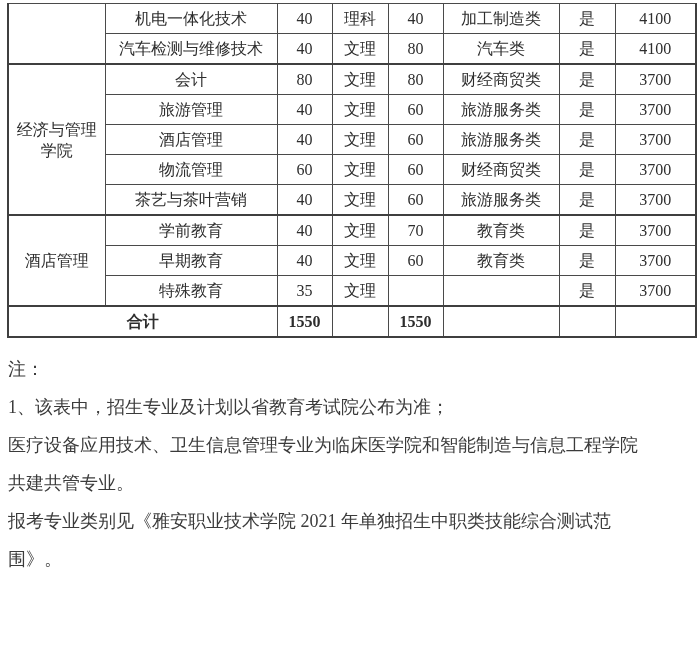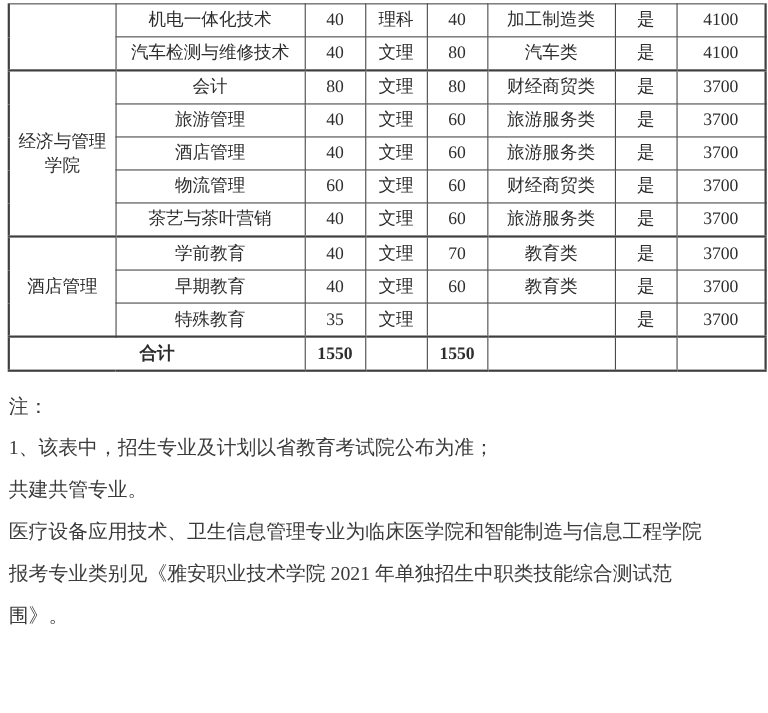--- a/index.html
+++ b/index.html
@@ -182,17 +182,17 @@
       <td></td>
       <td></td>
       <td></td>
     </tr>
   </tbody>
 </table>
 
 <div class="notes">
   <div class="note-line">注：</div>
   <div class="note-line">1、该表中，招生专业及计划以省教育考试院公布为准；</div>
+  <div class="note-line">医疗设备应用技术、卫生信息管理专业为临床医学院和智能制造与信息工程学院</div>
   <div class="note-line">共建共管专业。</div>
-  <div class="note-line">医疗设备应用技术、卫生信息管理专业为临床医学院和智能制造与信息工程学院</div>
   <div class="note-line">报考专业类别见《雅安职业技术学院 2021 年单独招生中职类技能综合测试范</div>
   <div class="note-line">围》。</div>
 </div>
 
 </body></html>

